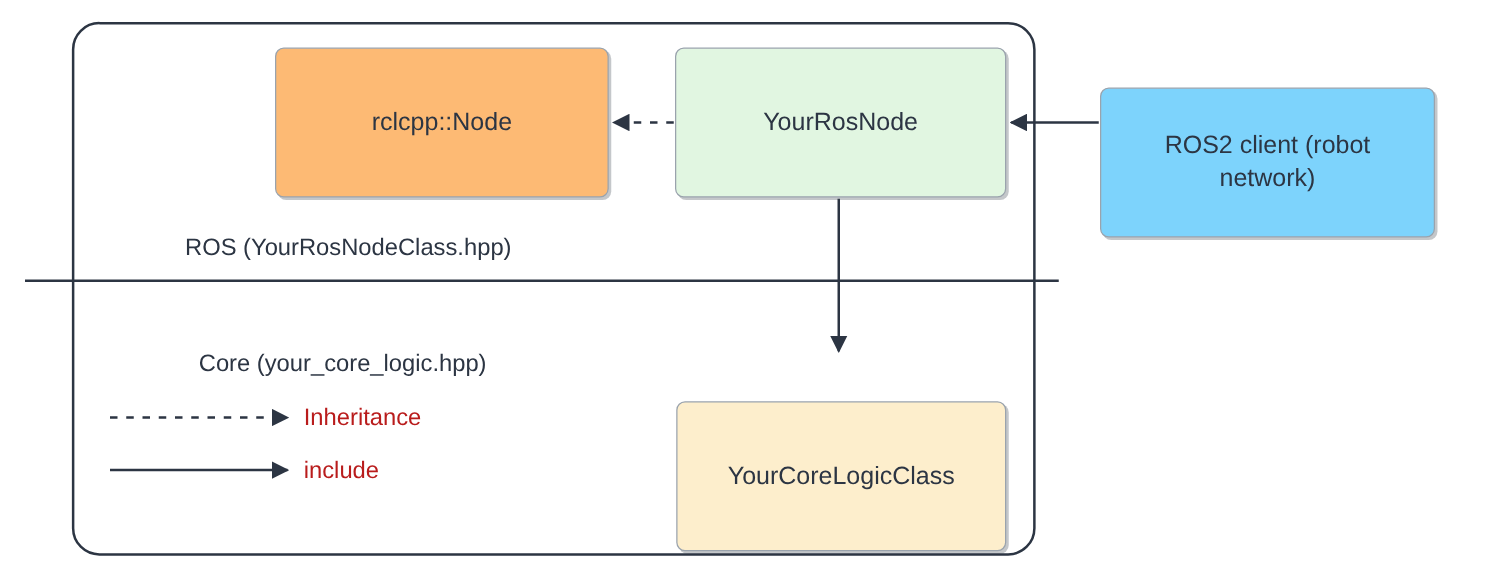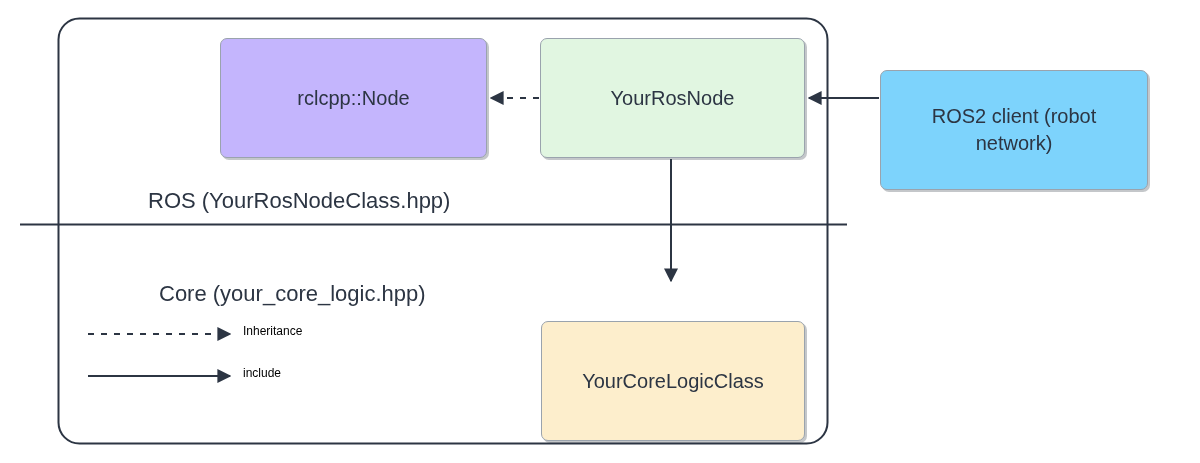--- a/index.html
+++ b/index.html
@@ -41,21 +41,21 @@
     justify-content: center;
     text-align: center;
     font-size: 20px;
     line-height: 1.35;
     color: #2c3543;
     box-shadow: 2px 2px 0 rgba(60,68,80,0.30);
   }
 
   #box-rclcpp-node {
     left: 220px; top: 38px; width: 267px; height: 120px;
-    background: #c4b5fd;
+    background: #fdba74;
   }
   #box-your-ros-node {
     left: 540px; top: 38px; width: 265px; height: 120px;
     background: #e1f6e1;
     align-items: center;
   }
   #box-ros2-client {
     left: 880px; top: 38px; width: 268px; height: 120px;
     background: #7dd3fc;
     margin-top: 32px;
@@ -66,31 +66,31 @@
     margin-top: 36px;
   }
   .box-label {
     display: block;
     padding: 0 14px;
     white-space: pre-line;
   }
 
   .layer-caption {
     position: absolute;
-    font-size: 22px;
+    font-size: 19px;
     color: #2c3543;
     white-space: nowrap;
   }
   #caption-ros { left: 148px; top: 188px; }
   #caption-core { left: 159px; top: 249px; margin-top: 32px; }
 
   .legend-label {
     position: absolute;
-    font-size: 12px;
-    color: #000000;
+    font-size: 19px;
+    color: #b91c1c;
     white-space: nowrap;
   }
   #legend-label-inheritance { left: 243px; top: 324px; }
   #legend-label-include { left: 243px; top: 366px; }
 
   #ros-logo {
     position: absolute;
     left: 872px; top: 176px;
     width: 320px; height: 82px;
   }

